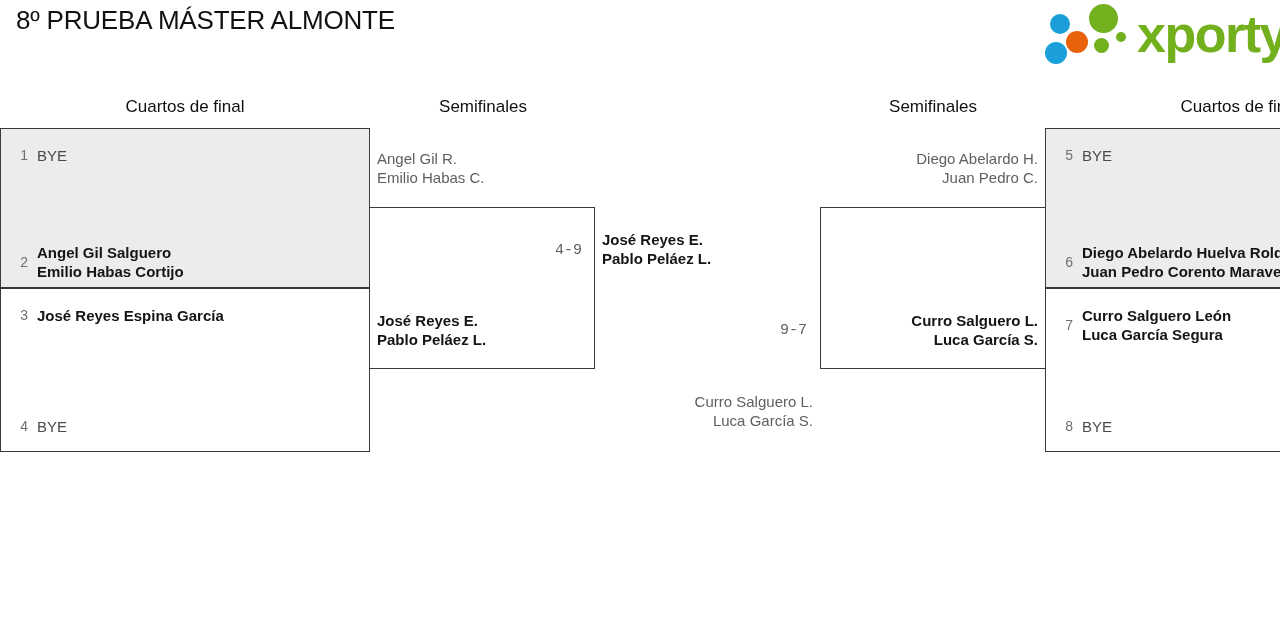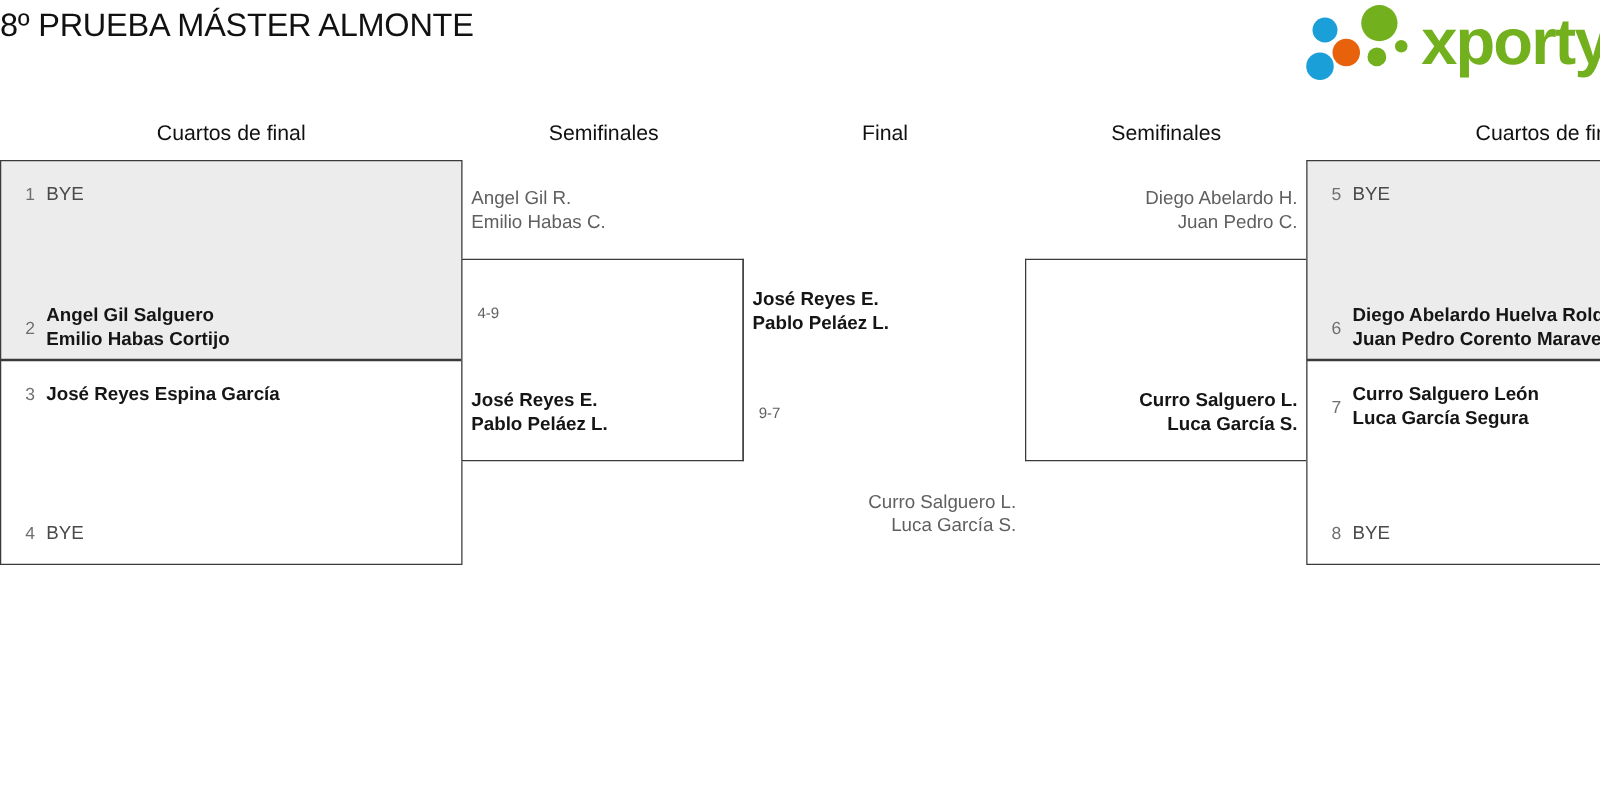--- a/index.html
+++ b/index.html
@@ -23,21 +23,21 @@
     width: 1000px;
   }
   .title-line {
     font-size: 26px;
     font-weight: 400;
     letter-spacing: -0.2px;
     line-height: 34px;
     color: #111111;
     white-space: nowrap;
   }
-  .title-line.l1 { padding-top: 3px; }
+  .title-line.l1 { padding-top: 3px; padding-left: 16px; }
 
   
   #brand-logo {
     position: absolute;
     right: 6px; top: 2px;
     width: 232px; height: 62px;
   }
   #brand-logo .wordmark {
     position: absolute;
     left: 95px; top: 2px;
@@ -101,26 +101,27 @@
   }
   .slot .names .nm { display: block; }
   .slot.winner .names { font-weight: 700; color: #151515; }
   .slot.loser  .names { font-weight: 400; color: #5f5f5f; }
   .slot.bye    .names { font-weight: 400; color: #4a4a4a; font-size: 15px; }
   .slot.align-r .names { text-align: right; }
 
   
   .score {
     position: absolute;
-    font-size: 12px;
+    font-size: 15px;
     color: #5f5f5f;
     font-weight: 400;
-    text-align: left;
+    text-align: right;
     white-space: nowrap;
     line-height: 19px;
+    font-family: Liberation Mono, monospace;
   }
 </style>
 </head>
 <body>
 
 <div id="page">
 
   <div id="header-title">
     <div class="title-line l1">8º PRUEBA MÁSTER ALMONTE</div>
   </div>
@@ -130,21 +131,20 @@
     <span class="dot d2"></span>
     <span class="dot d3"></span>
     <span class="dot d4"></span>
     <span class="dot d5"></span>
     <span class="dot d6"></span>
     <span class="wordmark">xporty</span>
   </div>
 
   <div class="round-header" style="left:85px;  width:200px;">Cuartos de final</div>
   <div class="round-header" style="left:383px; width:200px;">Semifinales</div>
-  <div class="round-header" style="left:608px; width:200px;">Final</div>
   <div class="round-header" style="left:833px; width:200px;">Semifinales</div>
   <div class="round-header" style="left:1140px;width:200px;">Cuartos de final</div>
 
   <div class="box filled" style="left:0px; top:128px; width:370px; height:160px;">
     <div class="slot bye" style="left:9px; top:17px;">
       <span class="seed">1</span>
       <span class="names">
         <span class="nm">BYE</span>
       </span>
     </div>

